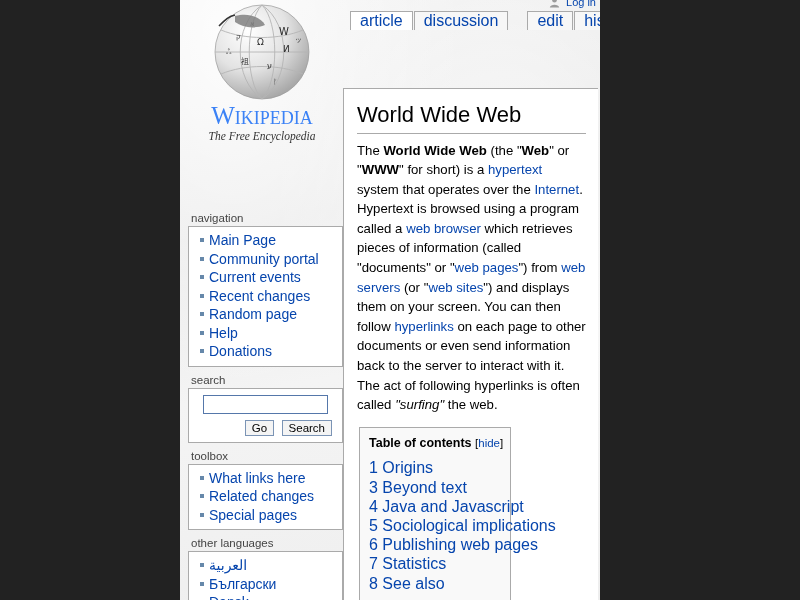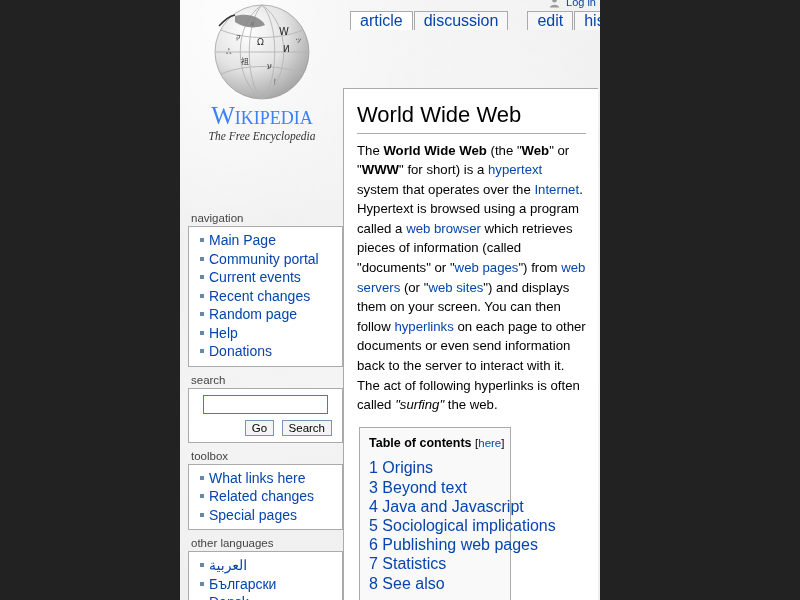--- a/index.html
+++ b/index.html
@@ -317,21 +317,21 @@
     </div>
 
     <div id="content">
       <h1 id="firstHeading">World Wide Web</h1>
       <div id="bodyContent">
         <p id="lead-paragraph">The <b>World Wide Web</b> (the "<b>Web</b>" or "<b>WWW</b>" for short) is a <a href="#">hypertext</a> system that operates over the <a href="#">Internet</a>. Hypertext is browsed using a program called a <a href="#">web browser</a> which retrieves pieces of information (called "documents" or "<a href="#">web pages</a>") from <a href="#">web servers</a> (or "<a href="#">web sites</a>") and displays them on your screen. You can then follow <a href="#">hyperlinks</a> on each page to other documents or even send information back to the server to interact with it. The act of following hyperlinks is often called <i>"surfing"</i> the web.</p>
 
         <div id="toc">
           <div id="toc-title">
             <span>Table of contents</span>
-            <span class="toctoggle"><span>[</span><a href="#">here</a><span>]</span></span>
+            <span class="toctoggle"><span>[</span><a href="#">hide</a><span>]</span></span>
           </div>
           <ul id="toc-list">
               <li><a href="#"><span class="tocnumber">1</span> Origins</a></li>
               <li><a href="#"><span class="tocnumber">3</span> Beyond text</a></li>
               <li><a href="#"><span class="tocnumber">4</span> Java and Javascript</a></li>
               <li><a href="#"><span class="tocnumber">5</span> Sociological implications</a></li>
               <li><a href="#"><span class="tocnumber">6</span> Publishing web pages</a></li>
               <li><a href="#"><span class="tocnumber">7</span> Statistics</a></li>
               <li><a href="#"><span class="tocnumber">8</span> See also</a></li>
             </ul>

